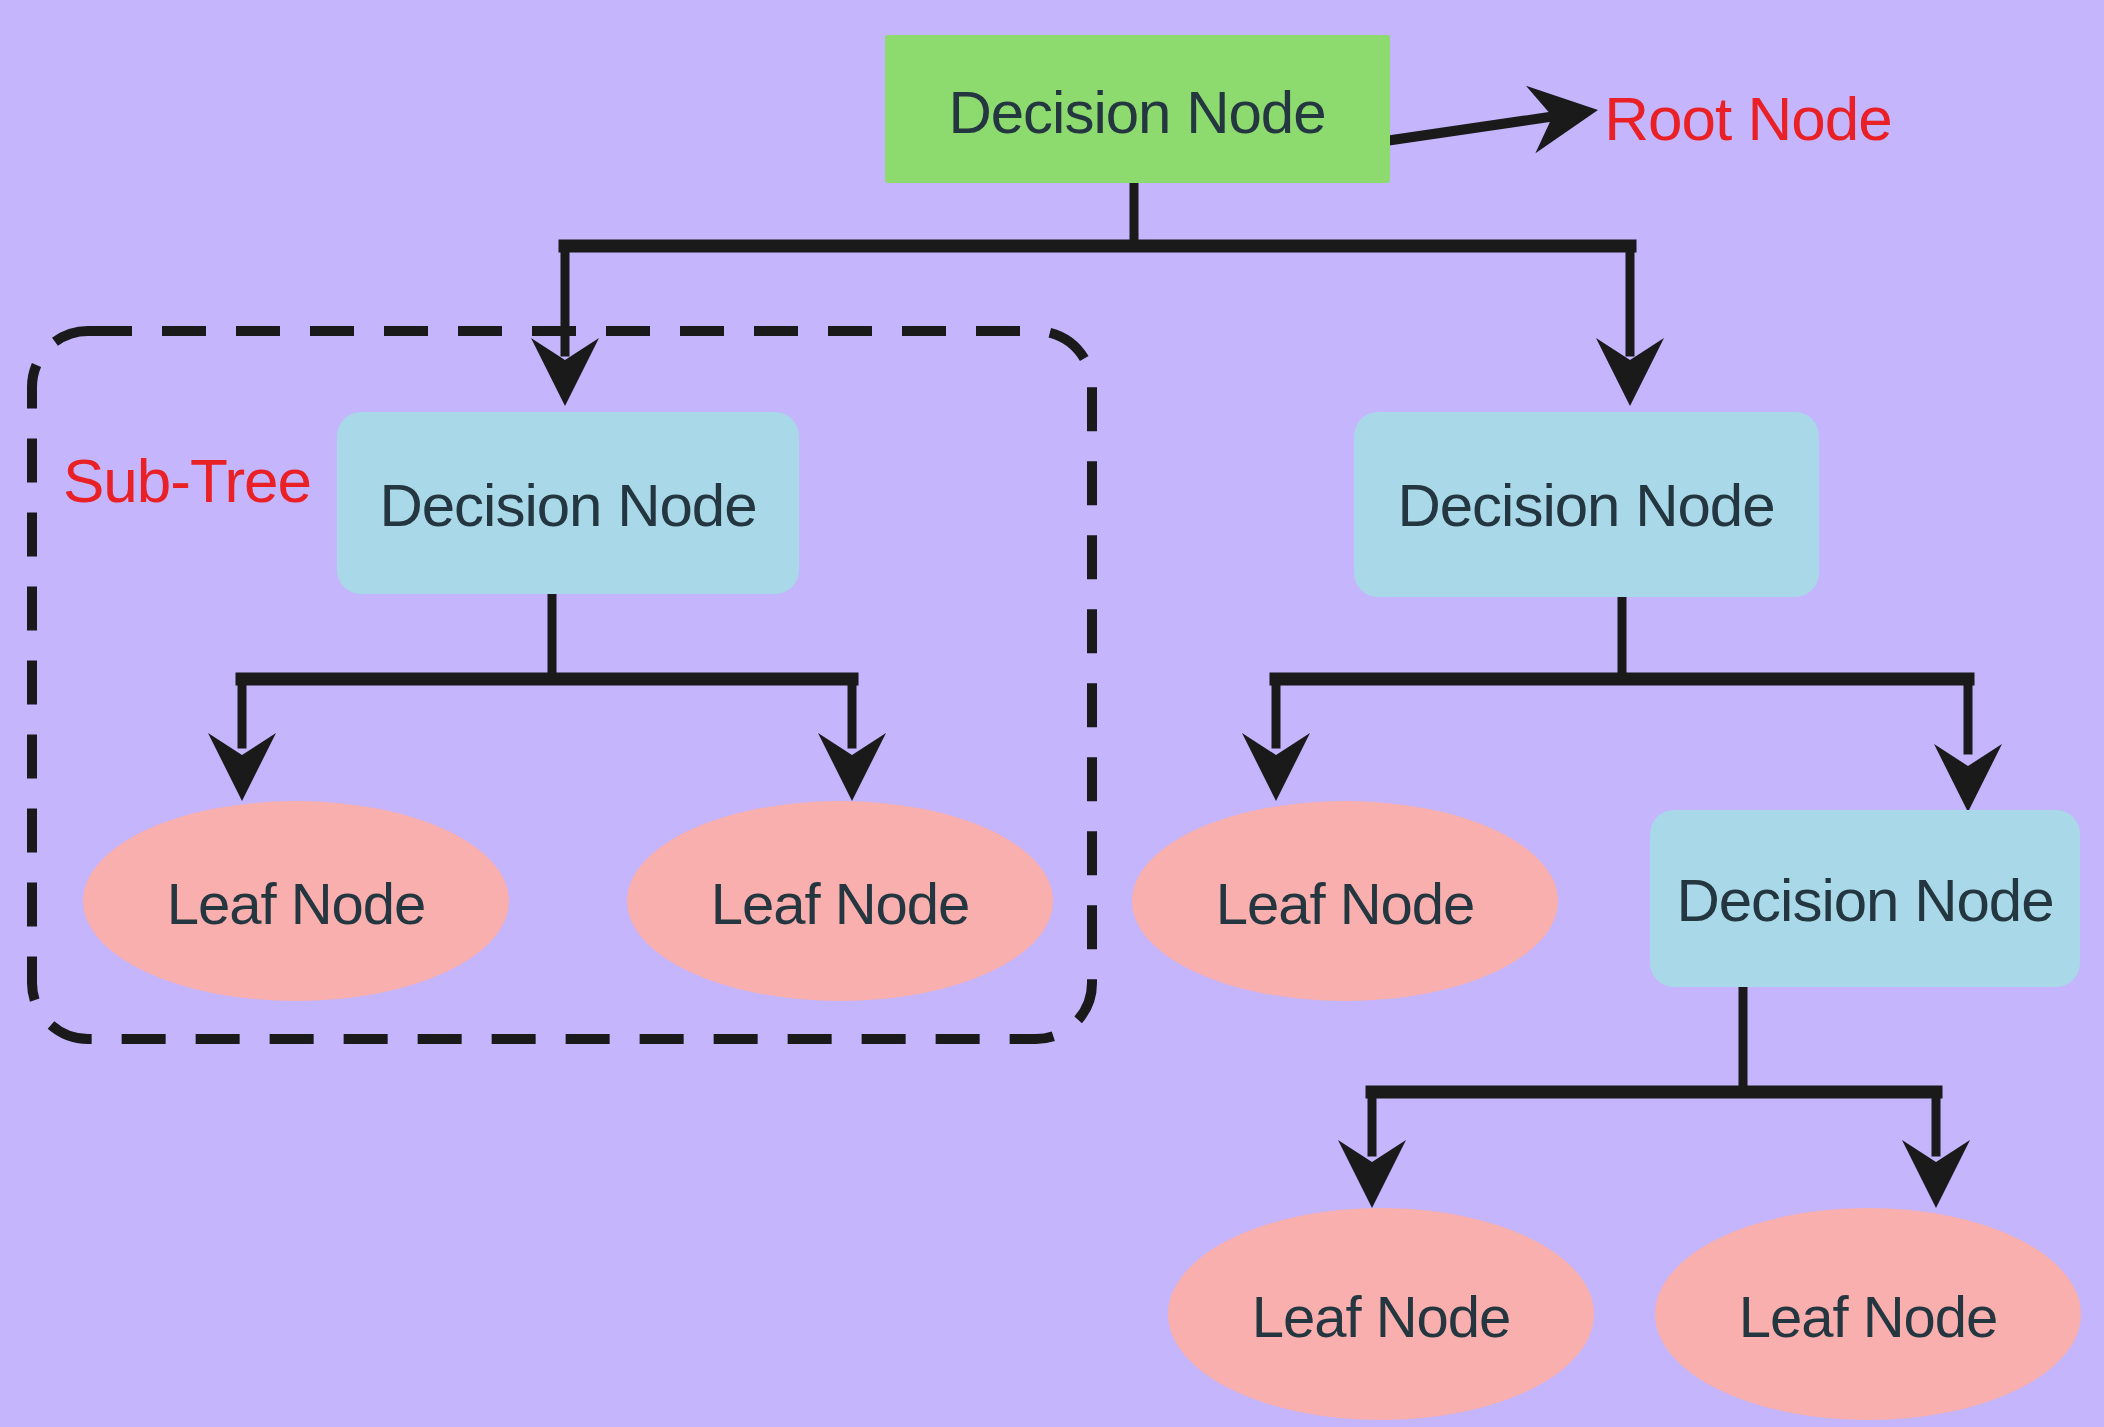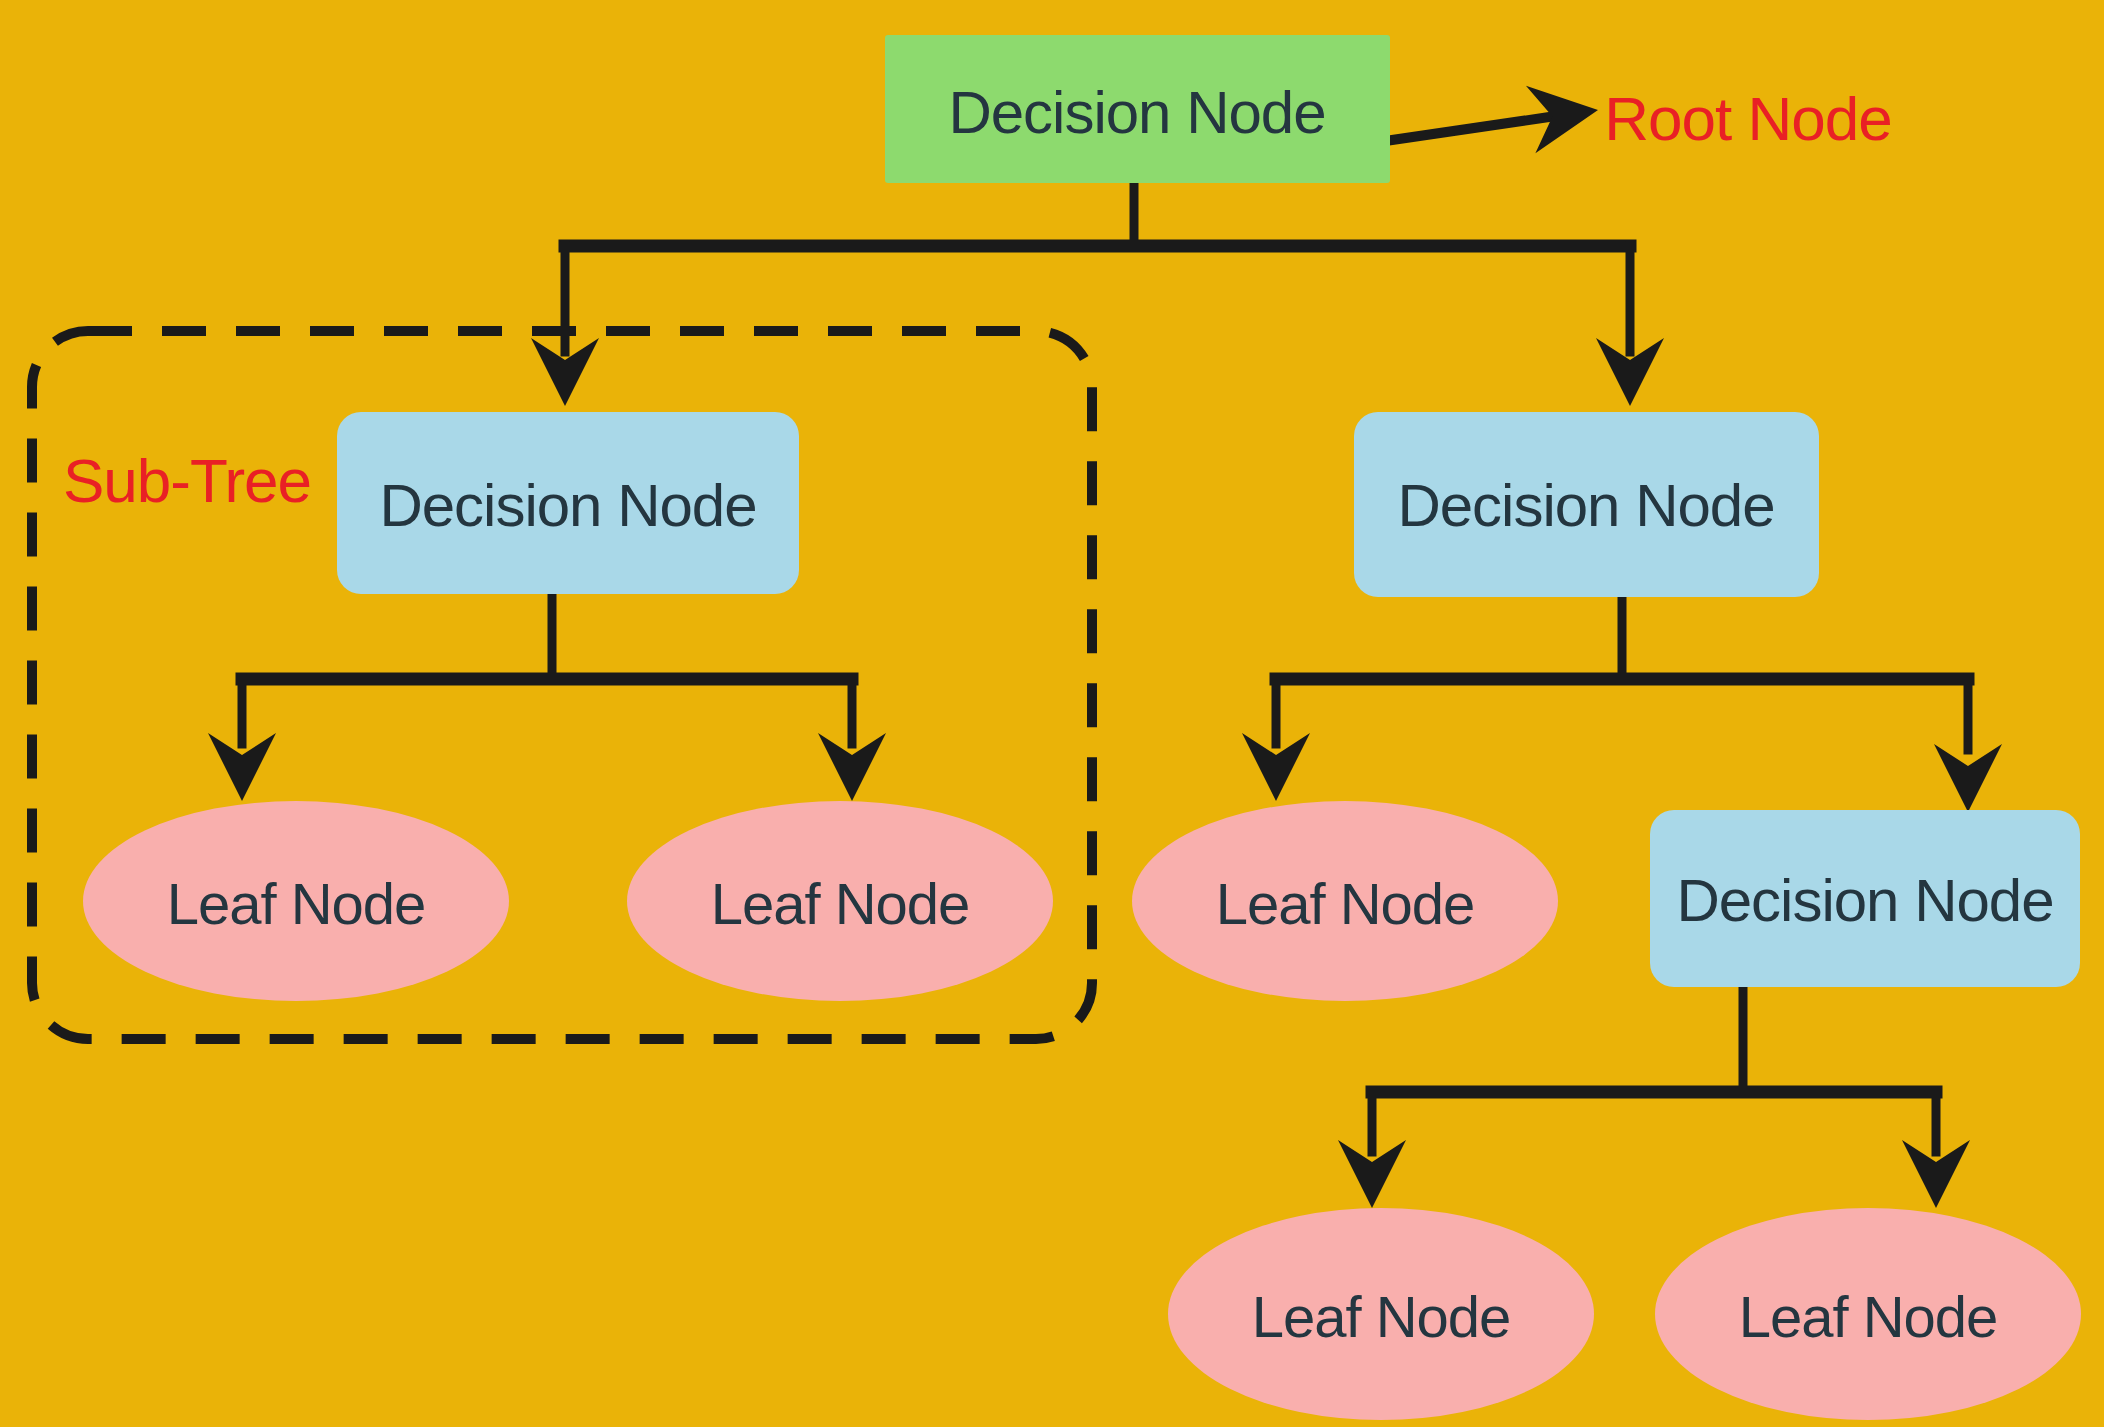--- a/index.html
+++ b/index.html
@@ -4,21 +4,21 @@
 <style>
   html, body {
     margin: 0;
     padding: 0;
     background: #ffffff;
   }
   .stage {
     width: 2104px;
     height: 1427px;
     position: relative;
-    background: #eab308;
+    background: #c4b5fd;
     overflow: hidden;
   }
   svg { display: block; }
   text {
     font-family: "Liberation Sans", "DejaVu Sans", sans-serif;
   }
   .node-label {
     font-size: 60px;
     letter-spacing: -1px;
   }

